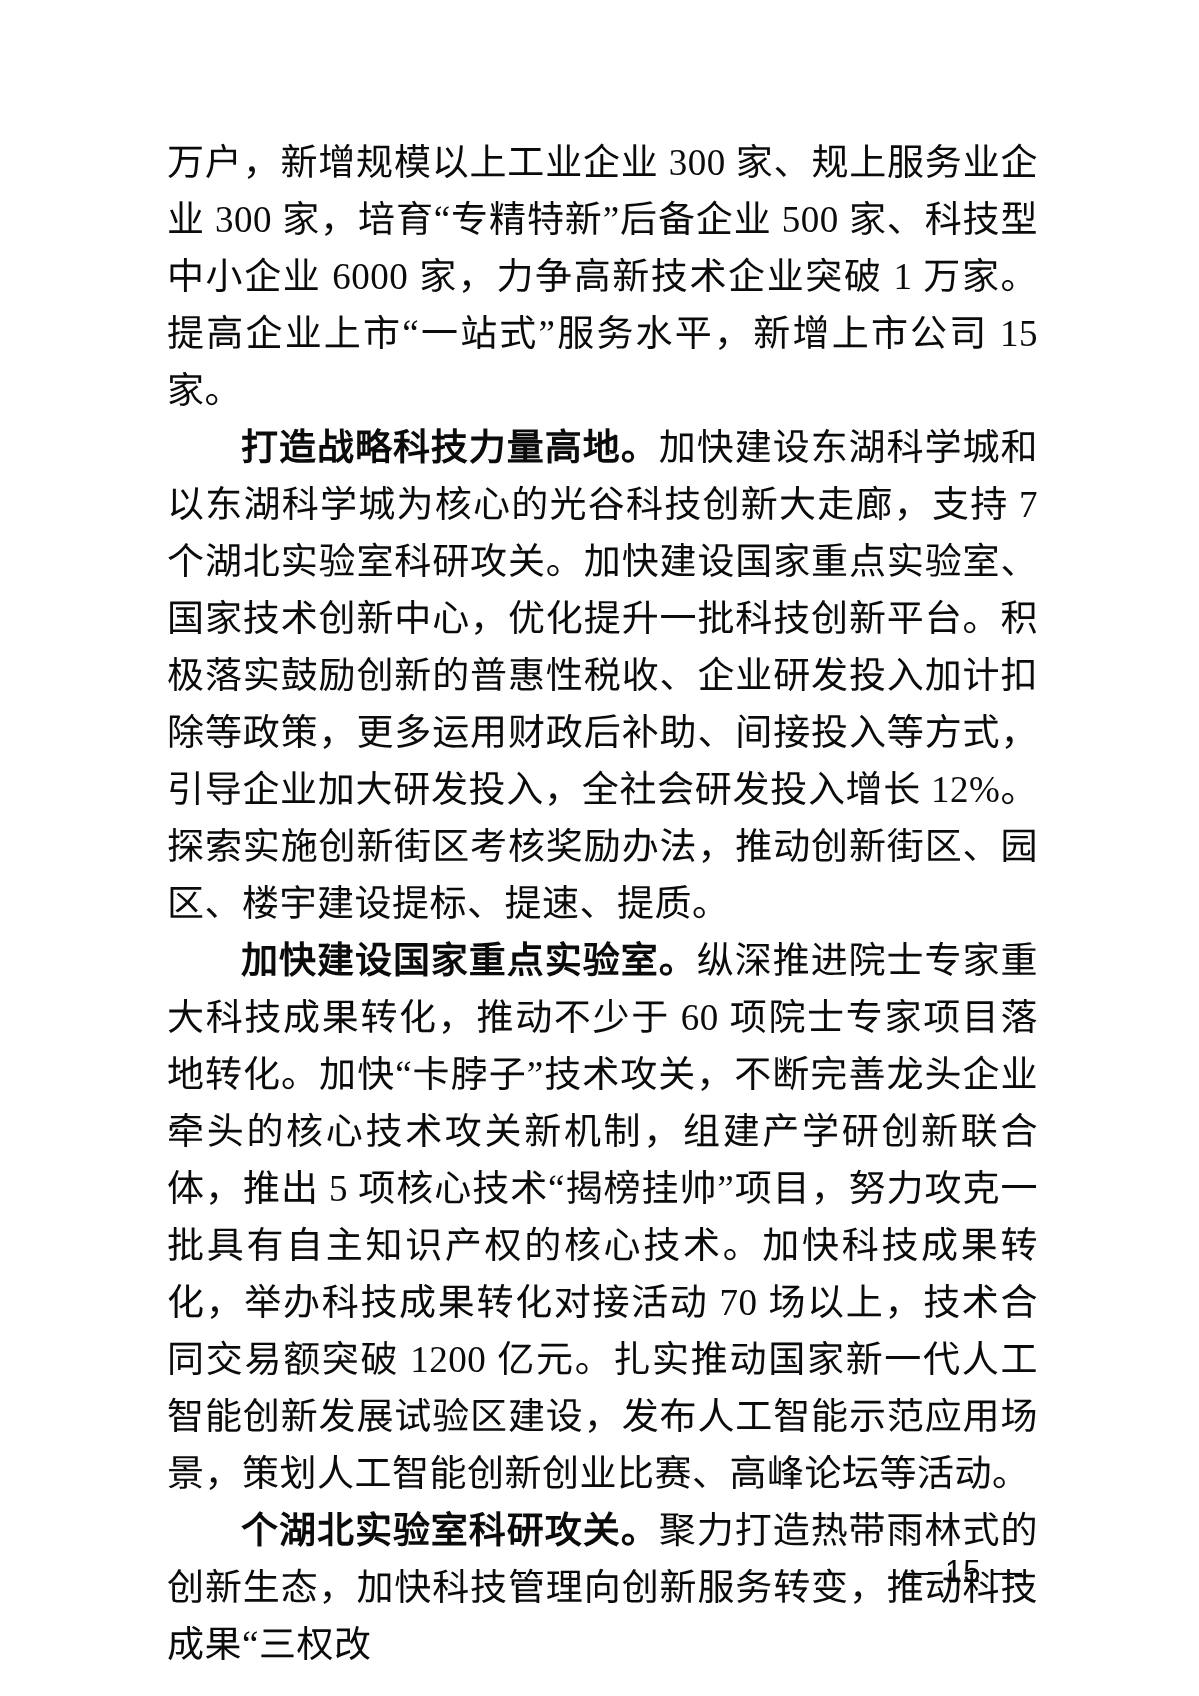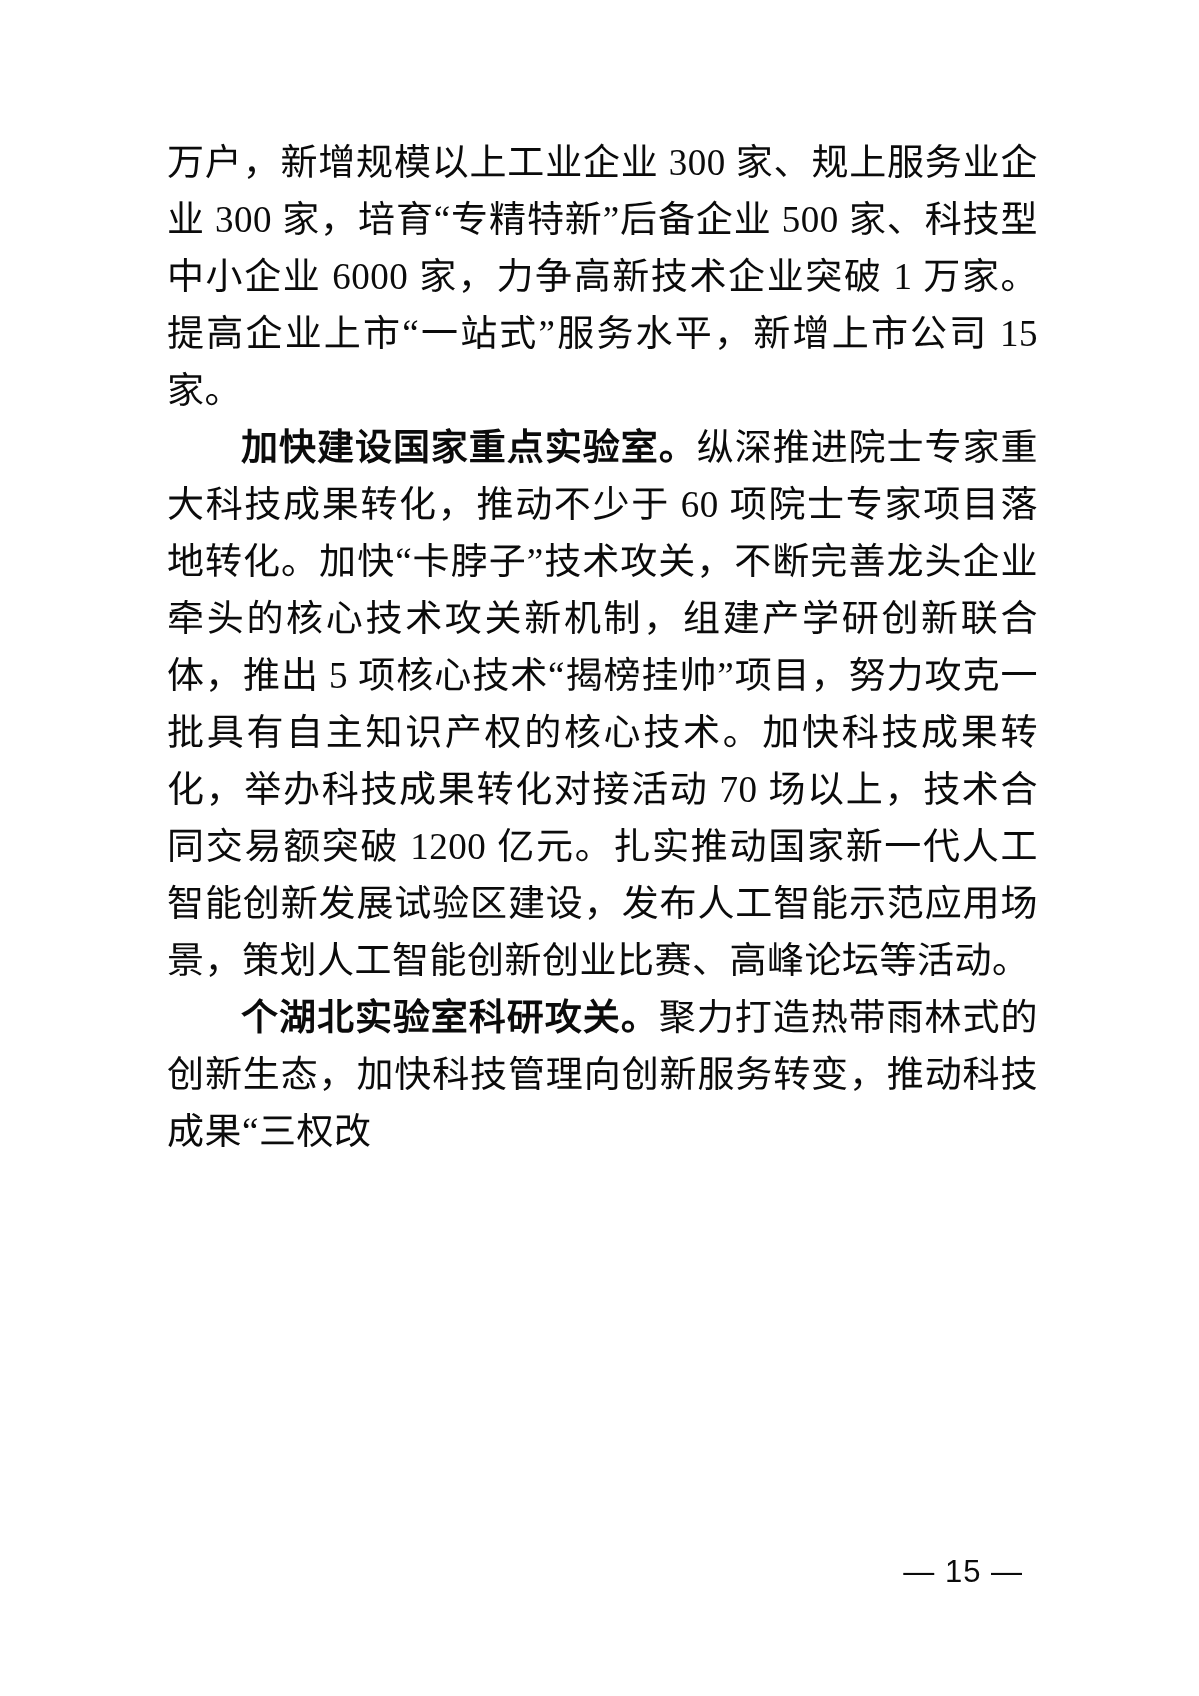--- a/index.html
+++ b/index.html
@@ -59,20 +59,23 @@
 </head>
 <body>
 
 <div class="page">
 
   <div class="doc-body">
 
     <p class="no-indent">万户，新增规模以上工业企业 300 家、规上服务业企业 300 家，培育“专精特新”后备企业 500 家、科技型中小企业 6000 家，力争高新技术企业突破 1 万家。提高企业上市“一站式”服务水平，新增上市公司 15 家。</p>
 
 
+    <p>
+      <span class="para-lead">打造战略科技力量高地。</span><span>加快建设东湖科学城和以东湖科学城为核心的光谷科技创新大走廊，支持 7 个湖北实验室科研攻关。加快建设国家重点实验室、国家技术创新中心，优化提升一批科技创新平台。积极落实鼓励创新的普惠性税收、企业研发投入加计扣除等政策，更多运用财政后补助、间接投入等方式，引导企业加大研发投入，全社会研发投入增长 12%。探索实施创新街区考核奖励办法，推动创新街区、园区、楼宇建设提标、提速、提质。</span>
+    </p>
 
     <p>
       <span class="para-lead">加快建设国家重点实验室。</span><span>纵深推进院士专家重大科技成果转化，推动不少于 60 项院士专家项目落地转化。加快“卡脖子”技术攻关，不断完善龙头企业牵头的核心技术攻关新机制，组建产学研创新联合体，推出 5 项核心技术“揭榜挂帅”项目，努力攻克一批具有自主知识产权的核心技术。加快科技成果转化，举办科技成果转化对接活动 70 场以上，技术合同交易额突破 1200 亿元。扎实推动国家新一代人工智能创新发展试验区建设，发布人工智能示范应用场景，策划人工智能创新创业比赛、高峰论坛等活动。</span>
     </p>
 
     <p>
       <span class="para-lead">个湖北实验室科研攻关。</span><span>聚力打造热带雨林式的创新生态，加快科技管理向创新服务转变，推动科技成果“三权改</span>
     </p>
 
   </div>

